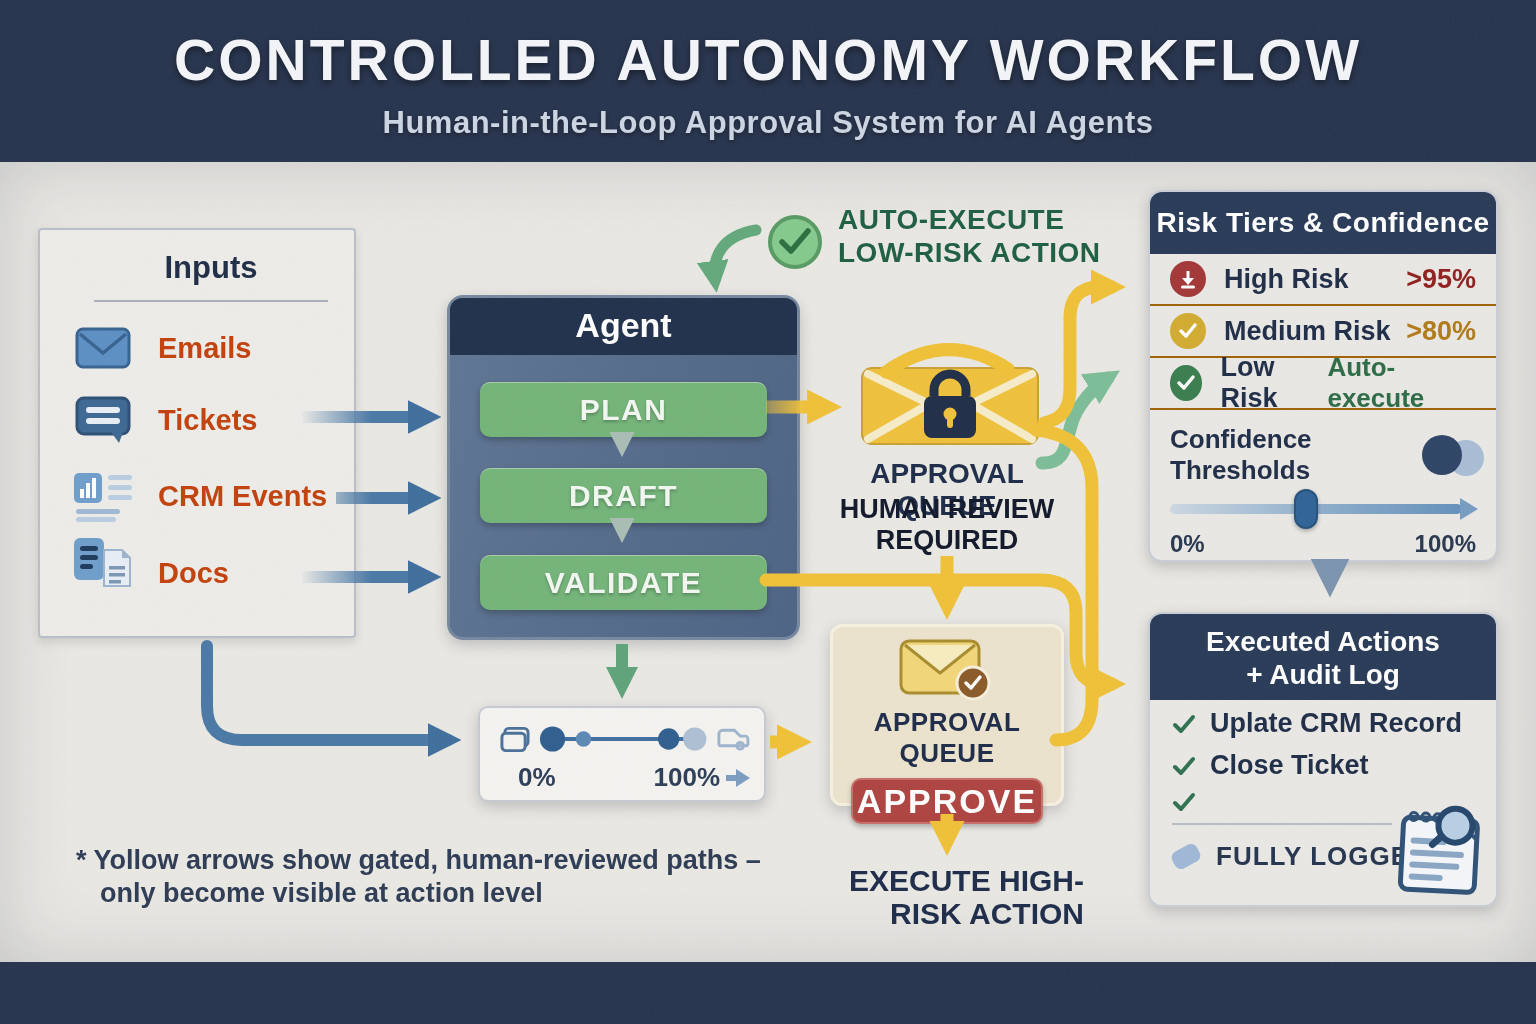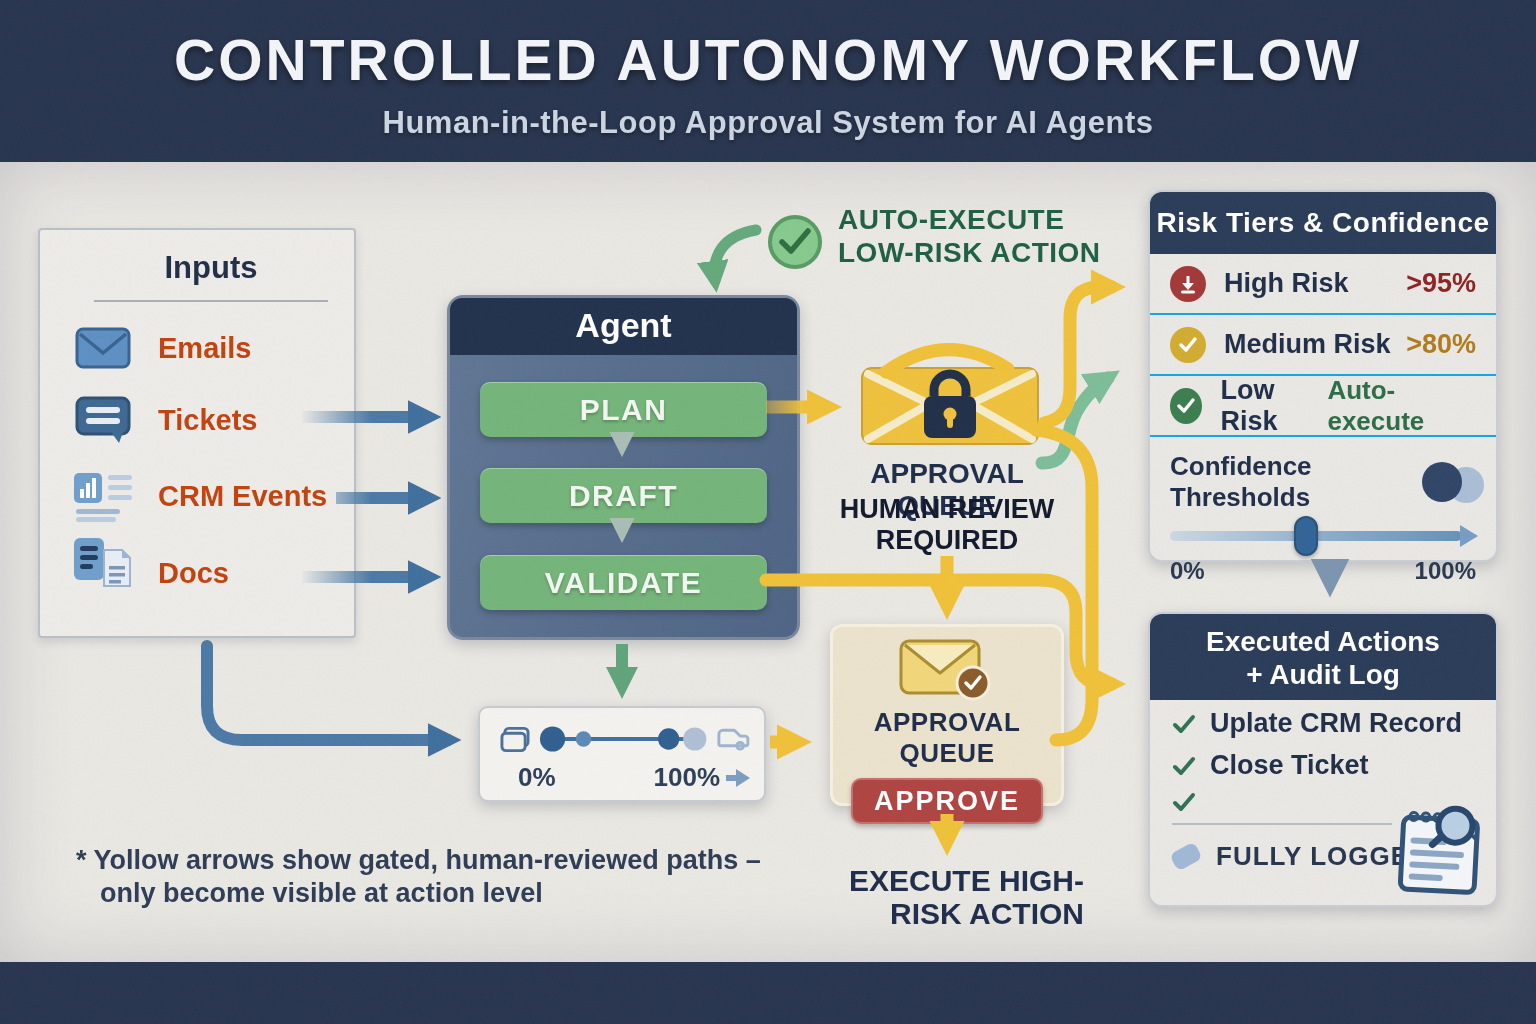--- a/index.html
+++ b/index.html
@@ -53,21 +53,21 @@
   
   .gate-env { position:absolute; left:860px; top:366px; z-index:12; }
   .gate-title { position:absolute; left:822px; top:458px; width:250px; text-align:center;
                 font-size:28px; font-weight:800; color:#1c2b49; z-index:12; }
   .gate-sub { position:absolute; left:822px; top:494px; width:250px; text-align:center;
               font-size:27px; font-weight:700; color:#0f172a; line-height:31px; z-index:12; }
 
   
   .risk { left:1148px; top:190px; width:350px; height:372px; background:#e9e8e4; border:2px solid #c9ced6; }
   .risk .card-hd { height:62px; font-size:28px; line-height:62px; letter-spacing:.5px; }
-  .r-row { display:flex; align-items:center; height:61px; padding:0 20px; border-bottom:2px solid #0ea5e9; }
+  .r-row { display:flex; align-items:center; height:52px; padding:0 20px; border-bottom:2px solid #a16207; }
   .r-ic { width:36px; height:36px; border-radius:50%; display:flex; align-items:center; justify-content:center; }
   .r-lb { font-size:27px; font-weight:800; color:#1e2c47; margin-left:18px; }
   .r-val { margin-left:auto; font-size:27px; font-weight:800; }
   .v-high { color:#8f1f1f; } .v-med { color:#b07a19; } .v-low { color:#2c6b45; font-size:26px; }
   .conf { padding:14px 20px 0 20px; }
   .conf-top { display:flex; align-items:center; }
   .conf-lb { font-size:26px; font-weight:800; color:#1e2c47; }
   .toggle { margin-left:auto; position:relative; width:62px; height:40px; }
   .tg-a { position:absolute; left:0; top:0; width:40px; height:40px; border-radius:50%; background:#2e4466; z-index:2; }
   .tg-b { position:absolute; left:26px; top:5px; width:36px; height:36px; border-radius:50%; background:#a9bdd6; z-index:1; }
@@ -92,21 +92,21 @@
   .a-foot .tx { font-size:26px; font-weight:700; color:#25344e; letter-spacing:1px; margin-left:16px; }
   .tagic { width:28px; height:19px; border-radius:7px; background:#9fb8d6; transform:rotate(-28deg); }
   .clip { position:absolute; right:2px; bottom:0px; }
 
   
   .appr { left:830px; top:624px; width:234px; height:182px; background:#ece3cd;
           border:3px solid #f6f0e0; border-radius:12px; }
   .appr .env { display:flex; justify-content:center; margin-top:12px; }
   .appr .ttl { text-align:center; font-size:26px; font-weight:800; color:#1c2b49; margin-top:6px; letter-spacing:.5px; }
   .btn-approve { margin:9px 18px 0 18px; height:46px; background:#ae4340; border:2px solid #c76f6a;
-                 border-radius:10px; color:#fff; font-size:27px; font-weight:800; letter-spacing:2px;
+                 border-radius:10px; color:#fff; font-size:34px; font-weight:800; letter-spacing:2px;
                  text-align:center; line-height:42px; box-shadow:0 3px 5px rgba(0,0,0,.25); cursor:pointer; }
   .exec-txt { position:absolute; left:810px; top:864px; width:274px; text-align:right; z-index:12;
               font-size:30px; font-weight:800; color:#1c2b49; line-height:33px; }
 
   
   .prog { left:478px; top:706px; width:288px; height:96px; background:#f4f3f0;
           border:2px solid #c6cad1; border-radius:10px; }
   .prog-top { display:flex; align-items:center; padding:16px 14px 0 20px; }
   .prog-lbls { display:flex; align-items:center; padding:8px 14px 0 38px;
                font-size:26px; font-weight:700; color:#2c3d57; }

